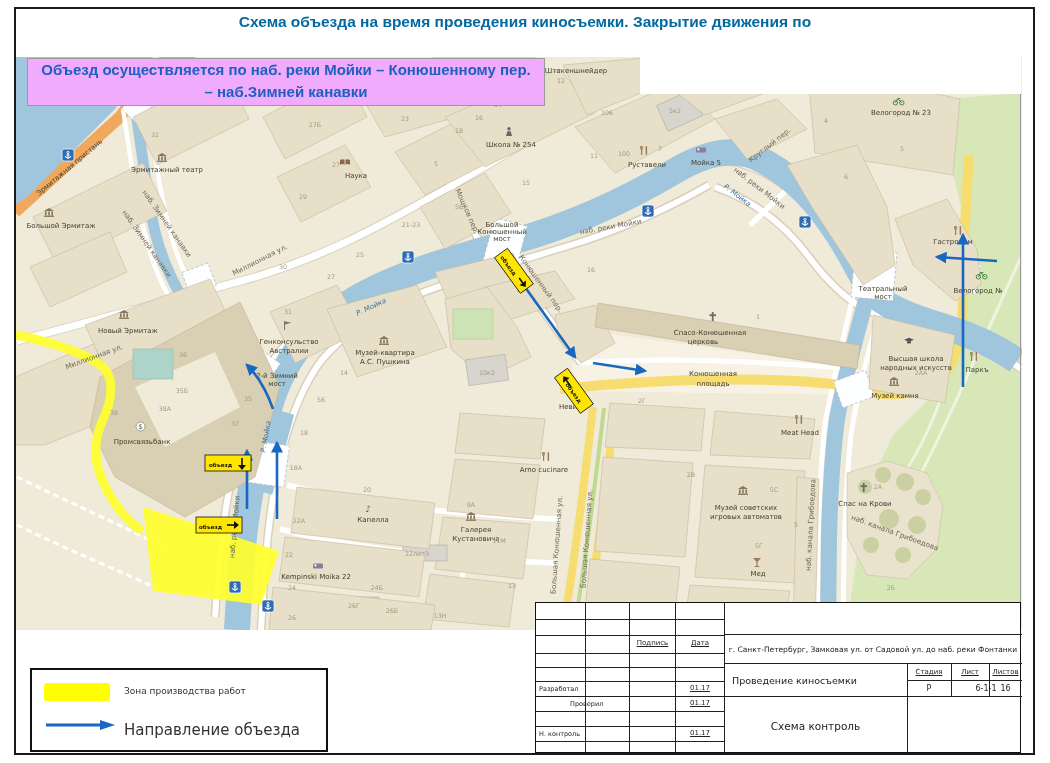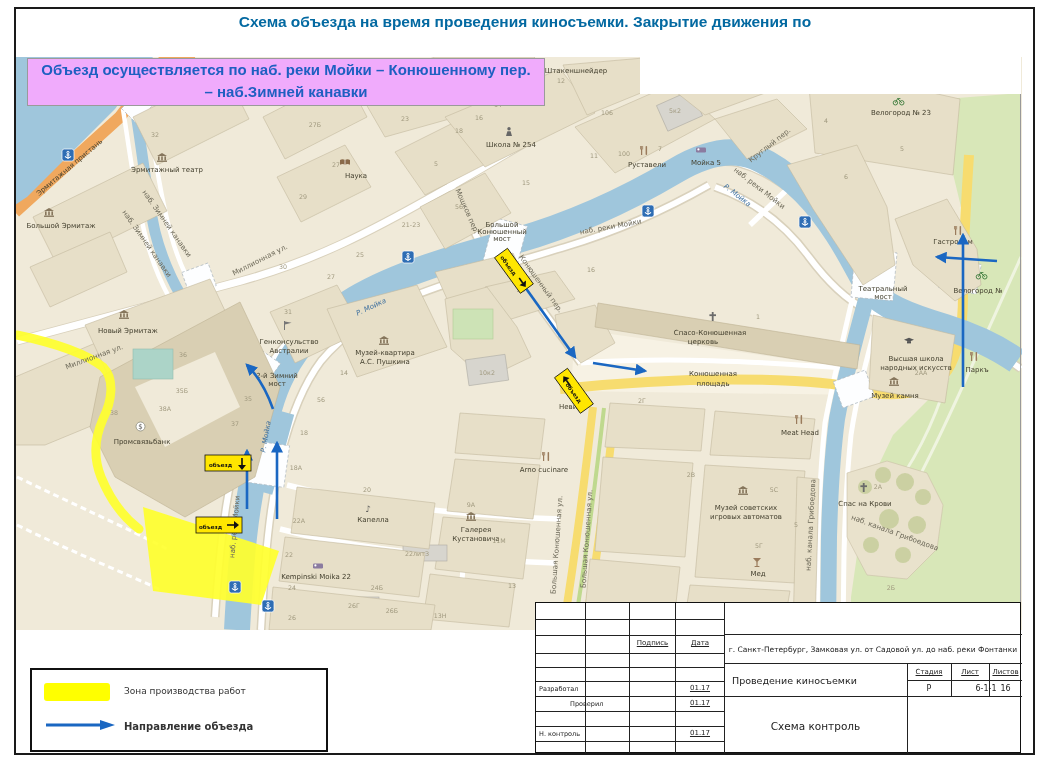--- a/index.html
+++ b/index.html
@@ -9,21 +9,21 @@
   #title{position:absolute;left:30px;top:12px;width:990px;text-align:center;color:#0369a1;font-weight:bold;font-size:15.5px;line-height:20px;font-family:"Liberation Sans",sans-serif;}
   #subtitle{position:absolute;left:27px;top:58px;width:516px;height:46px;background:#f0abfc;border:1px solid #9a9a9a;
             text-align:center;color:#1E5FC1;font-weight:bold;font-size:15px;line-height:22px;font-family:"Liberation Sans",sans-serif;}
   #mapsvg{position:absolute;left:15px;top:57px;width:1007px;height:573px;}
   #notch{position:absolute;left:640px;top:57px;width:381px;height:37px;background:#fff;}
   
   #legend{position:absolute;left:30px;top:668px;width:298px;height:84px;border:2px solid #111;box-sizing:border-box;background:#fff;}
   #legend .sw{position:absolute;left:12px;top:13px;width:66px;height:18px;background:#FFFF00;border-radius:3px;}
   #legend .t1{position:absolute;left:92px;top:16px;font-size:9px;color:#333;}
   #legend .arr{position:absolute;left:10px;top:48px;}
-  #legend .t2{position:absolute;left:92px;top:51px;font-size:10px;color:#333;font-weight:bold;}
+  #legend .t2{position:absolute;left:92px;top:51px;font-size:15px;color:#333;}
   
   #stamp{position:absolute;left:535px;top:602px;width:486px;height:151px;background:#fff;border:1.5px solid #111;box-sizing:border-box;font-family:"DejaVu Sans",sans-serif;color:#222;}
   #stamp .vl,#stamp .hl{position:absolute;background:#222;}
   #stamp .vl{width:1px;}
   #stamp .hl{height:1px;}
   #stamp span{position:absolute;display:block;}
   .s65{font-size:6.5px;} .s7{font-size:7px;text-decoration:underline;} .s75{font-size:7.5px;} .s8{font-size:8px;} .s95{font-size:9.5px;}
   .ctr{text-align:center;}
   
   .bld{fill:#E7DFC8;stroke:#C3B99D;stroke-width:.6;}

